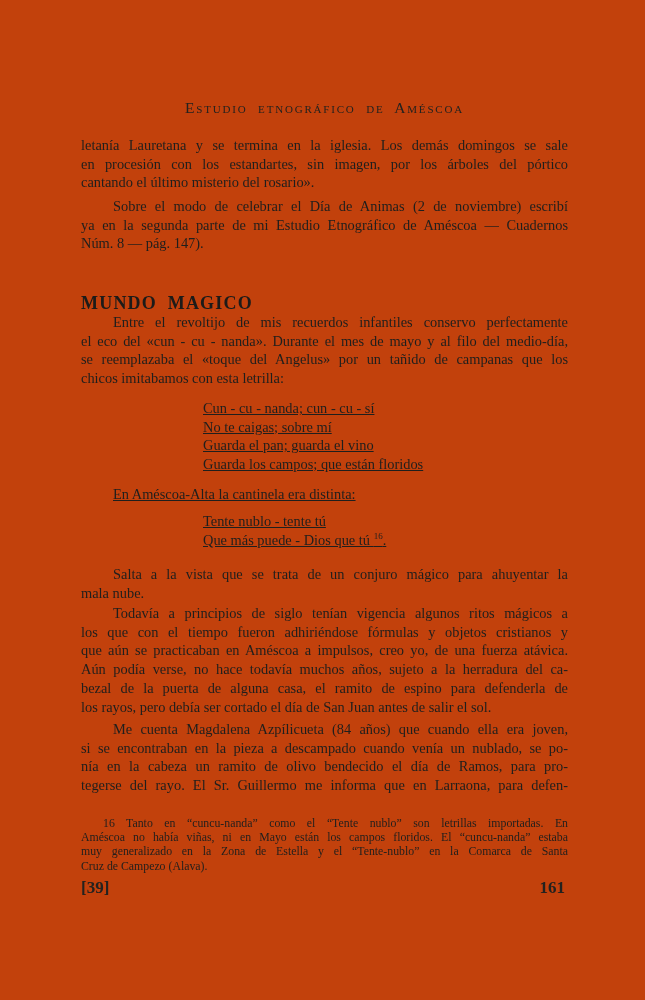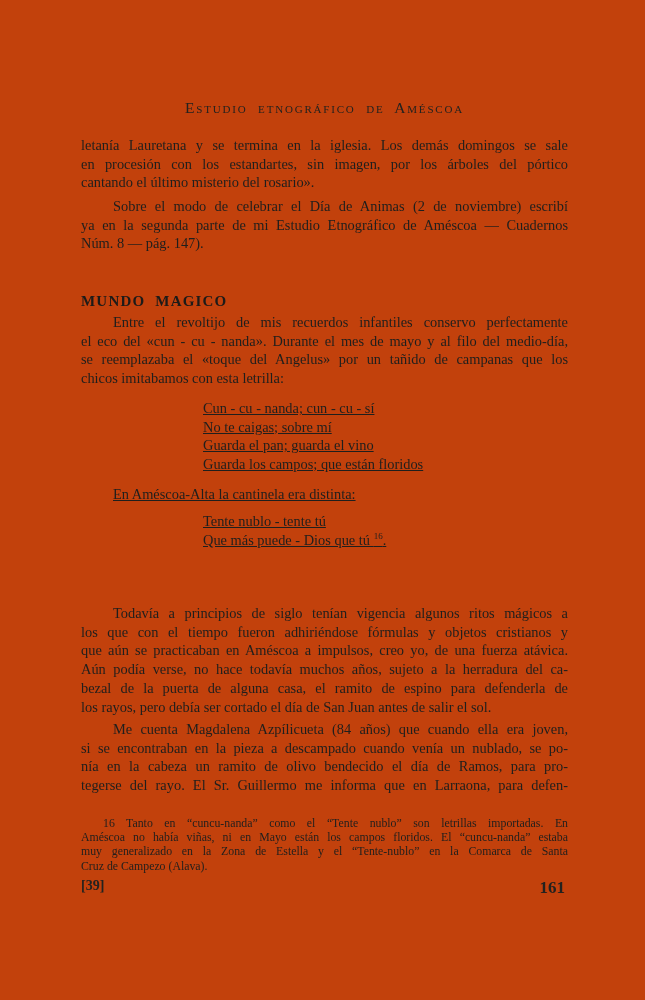--- a/index.html
+++ b/index.html
@@ -27,21 +27,21 @@
   }
   .tline{
     text-align:justify;
     text-align-last:justify;
     white-space:nowrap;
   }
   .tline.lastline{text-align-last:left;}
   .findent{text-indent:32px;}
   .sect{
     position:absolute;left:81px;top:293px;
-    font-size:15px;font-weight:bold;
+    font-size:18px;font-weight:bold;
     letter-spacing:1.2px;word-spacing:5px;
     color:#1c1b19;
   }
   .p1{top:136px;}
   .p2{top:197px;}
   .p3{top:313px;}
   .verse{left:203px;width:auto;text-decoration:underline;}
   .verse .tline{text-align:left;text-align-last:auto;white-space:nowrap;}
   .verse1{top:399px;}
   .p4{top:485px;text-indent:32px;text-decoration:underline;}
@@ -56,21 +56,21 @@
     line-height:0;
   }
   .fn{
     top:816px;
     font-size:11.8px;line-height:14.2px;
     color:#201f1d;
   }
   .fn .findent{text-indent:22px;}
   .folio-left{
     position:absolute;left:81px;top:878px;
-    font-size:14px;font-weight:bold;color:#23221f;
+    font-size:17px;font-weight:bold;color:#23221f;
   }
   .folio-right{
     position:absolute;right:80px;top:878px;
     font-size:17px;font-weight:bold;color:#23221f;
   }
 </style>
 </head>
 <body>
 
 <div class="page">
@@ -107,20 +107,24 @@
       <div class="tline lastline">Guarda los campos; que están floridos</div>
     </div>
 
   <div class="block p4">En Améscoa-Alta la cantinela era distinta:</div>
 
   <div class="block verse verse2">
     <div class="tline">Tente nublo - tente tú</div>
     <div class="tline"><span>Que más puede - Dios que tú </span><sup class="note-ref">16</sup><span>.</span></div>
   </div>
 
+  <div class="block p5">
+      <div class="tline findent">Salta a la vista que se trata de un conjuro mágico para ahuyentar la</div>
+      <div class="tline lastline">mala nube.</div>
+    </div>
 
   <div class="block p6">
       <div class="tline findent">Todavía a principios de siglo tenían vigencia algunos ritos mágicos a</div>
       <div class="tline">los que con el tiempo fueron adhiriéndose fórmulas y objetos cristianos y</div>
       <div class="tline">que aún se practicaban en Améscoa a impulsos, creo yo, de una fuerza atávica.</div>
       <div class="tline">Aún podía verse, no hace todavía muchos años, sujeto a la herradura del ca-</div>
       <div class="tline">bezal de la puerta de alguna casa, el ramito de espino para defenderla de</div>
       <div class="tline lastline">los rayos, pero debía ser cortado el día de San Juan antes de salir el sol.</div>
     </div>
 

